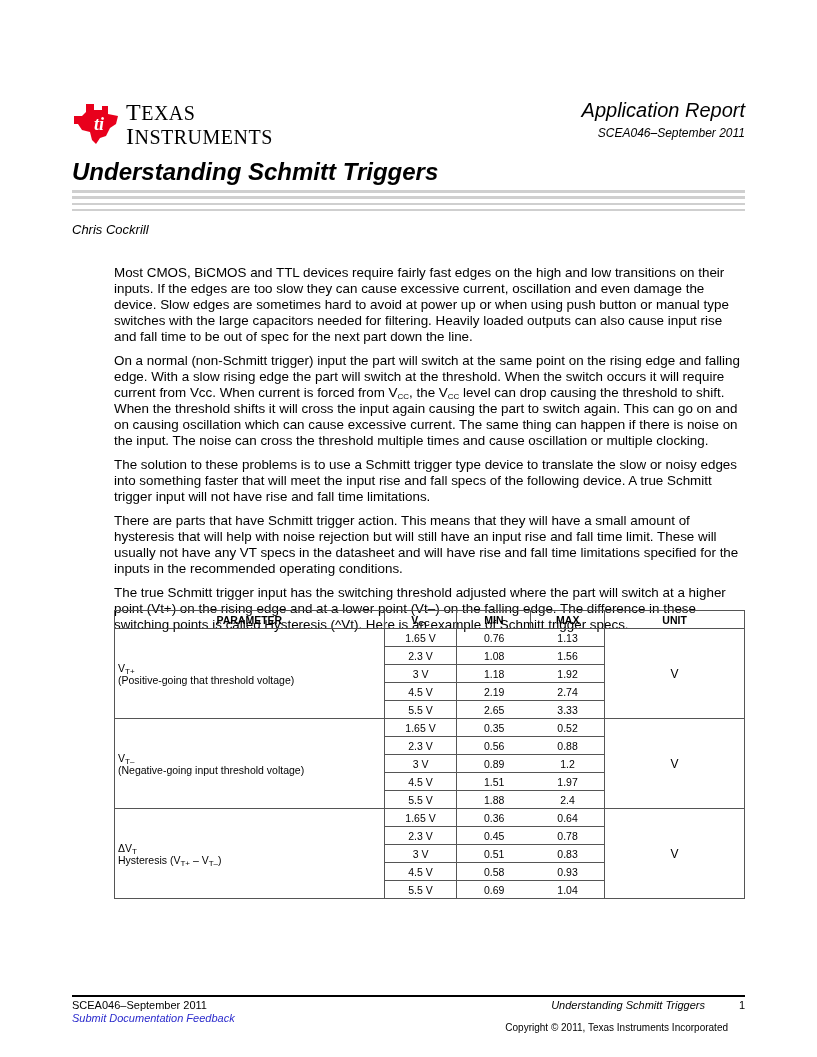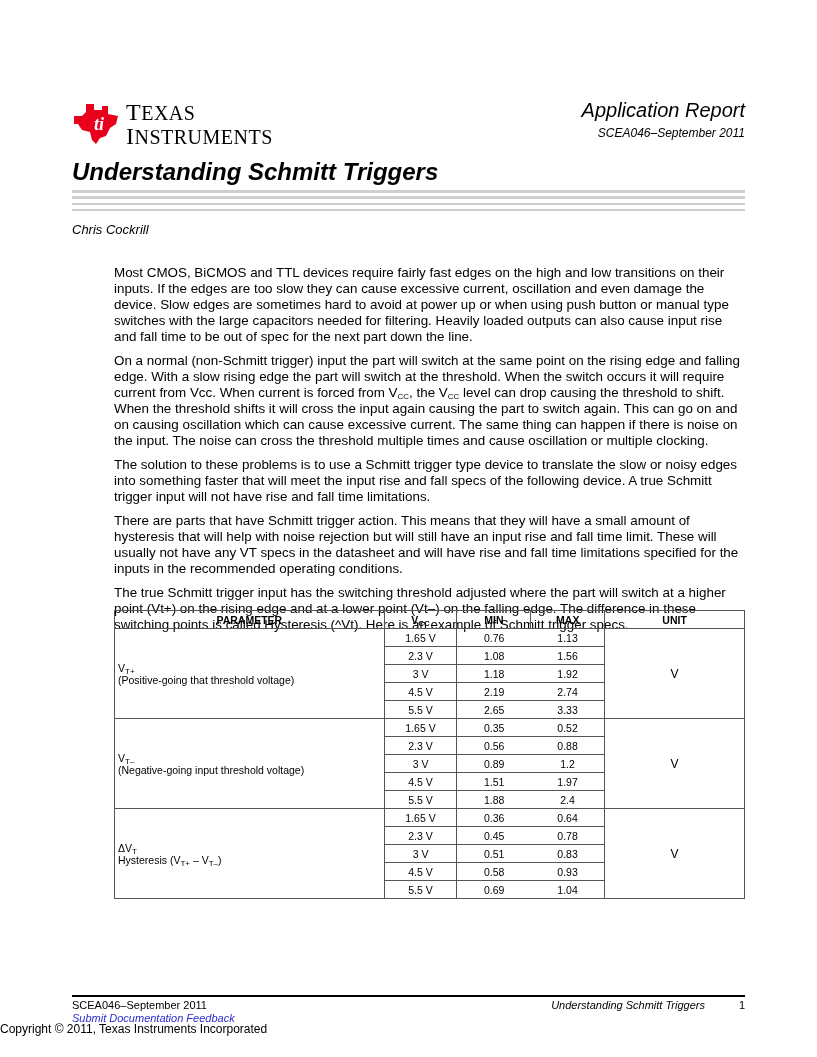--- a/index.html
+++ b/index.html
@@ -25,21 +25,21 @@
   th, td { border: 1px solid #555; padding: 0; height: 17px; text-align: center; }
   th { font-weight: bold; height: 17px; }
   td.param { text-align: left; padding-left: 3px; }
   td.nolr-r { border-right: none; }
   td.nolr-l { border-left: none; }
   .footer-rule { position: absolute; left: 72px; top: 995px; width: 673px; height: 2px; background: #000; }
   .f-left { position: absolute; left: 72px; top: 999px; font-size: 11px; }
   .f-link { position: absolute; left: 72px; top: 1012px; font-size: 11px; font-style: italic; color: #2a2acc; }
   .f-right { position: absolute; right: 112px; top: 999px; font-size: 11px; font-style: italic; }
   .f-page { position: absolute; right: 72px; top: 999px; font-size: 11px; }
-  .f-copy { position: absolute; left: 0; width: 817px; top: 1022px; text-align: left; font-size: 12px; }
+  .f-copy { position: absolute; left: 0; width: 728px; top: 1022px; text-align: right; font-size: 10px; }
 </style>
 </head>
 <body>
 
 <div class="logo">
   <svg width="48" height="44" viewBox="0 0 48 44">
     <path d="M14 2 L22 2 L22 8 L30 8 L30 4 L36 4 L36 12 L46 14 L44 22 L38 26 L34 34 L28 36 L24 42 L20 38 L18 30 L10 28 L6 22 L2 22 L2 14 L10 14 L14 10 Z" fill="#e8001c"></path>
     <text x="22" y="28" font-family="Liberation Serif, serif" font-style="italic" font-weight="bold" font-size="18" fill="#fff">ti</text>
   </svg>
   <div class="logo-text">

